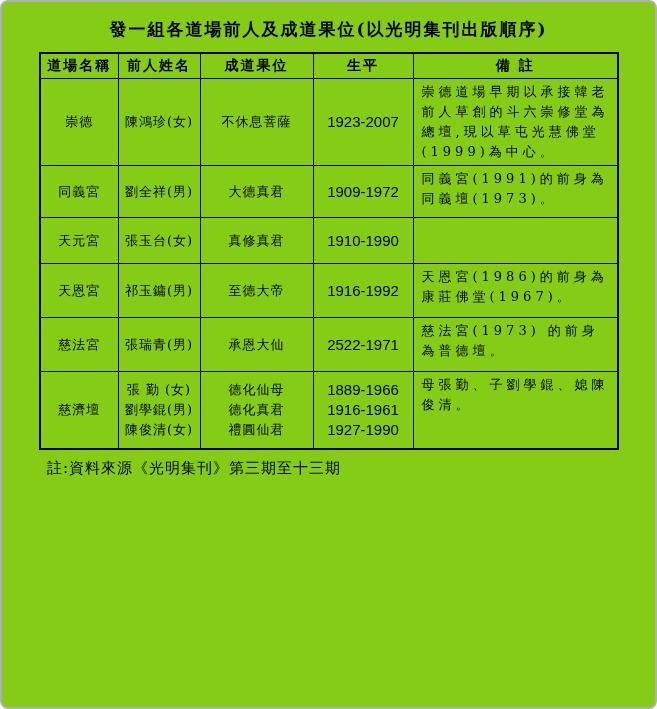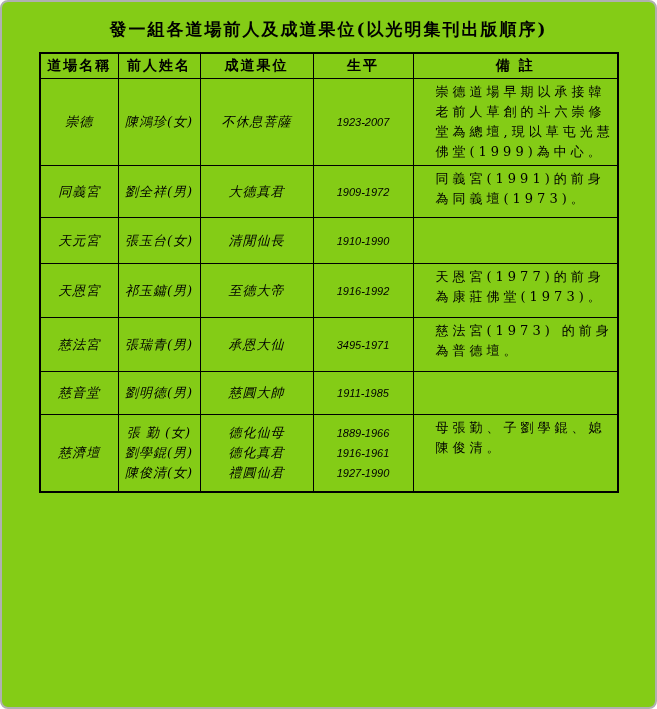--- a/index.html
+++ b/index.html
@@ -43,34 +43,33 @@
     font-weight:600;
     letter-spacing:2px;
     text-align:center;
     vertical-align:middle;
   }
   td.center{
     text-align:center;
     vertical-align:middle;
     font-size:13px;
     letter-spacing:1px;
-    font-style:italic;
   }
   td.lifespan{
     font-family:"Liberation Sans", sans-serif;
-    font-size:11px;
+    font-size:15px;
     letter-spacing:0;
   }
   td.note{
     vertical-align:top;
     text-align:left;
     font-size:13px;
     letter-spacing:4px;
     line-height:20px;
-    padding:3px 3px 3px 22px;
+    padding:3px 3px 3px 8px;
   }
   .cell-line{line-height:20px;}
   .resize-handle{
     position:absolute;
     right:-6px;
     bottom:-7px;
     width:9px;height:9px;
     border:1px solid #000;
     background:#fff;
   }
@@ -130,65 +129,52 @@
               <div class="cell-line">1909-1972</div>
             </td>
             <td class="note">同義宮(1991)的前身為同義壇(1973)。</td>
           </tr>
           <tr style="height: 46px;">
             <td class="center">天元宮</td>
             <td class="center">
               <div class="cell-line">張玉台(女)</div>
             </td>
             <td class="center">
-              <div class="cell-line">清閒仙長</div>
+              <div class="cell-line">真修真君</div>
             </td>
             <td class="center lifespan">
               <div class="cell-line">1910-1990</div>
             </td>
             <td class="note"></td>
           </tr>
           <tr style="height: 54px;">
             <td class="center">天恩宮</td>
             <td class="center">
               <div class="cell-line">祁玉鏞(男)</div>
             </td>
             <td class="center">
               <div class="cell-line">至德大帝</div>
             </td>
             <td class="center lifespan">
               <div class="cell-line">1916-1992</div>
             </td>
-            <td class="note">天恩宮(1977)的前身為康莊佛堂(1973)。</td>
+            <td class="note">天恩宮(1986)的前身為康莊佛堂(1967)。</td>
           </tr>
           <tr style="height: 54px;">
             <td class="center">慈法宮</td>
             <td class="center">
               <div class="cell-line">張瑞青(男)</div>
             </td>
             <td class="center">
               <div class="cell-line">承恩大仙</div>
             </td>
             <td class="center lifespan">
-              <div class="cell-line">3495-1971</div>
+              <div class="cell-line">2522-1971</div>
             </td>
             <td class="note">慈法宮(1973) 的前身為普德壇。</td>
-          </tr>
-          <tr style="height: 43px;">
-            <td class="center">慈音堂</td>
-            <td class="center">
-              <div class="cell-line">劉明德(男)</div>
-            </td>
-            <td class="center">
-              <div class="cell-line">慈圓大帥</div>
-            </td>
-            <td class="center lifespan">
-              <div class="cell-line">1911-1985</div>
-            </td>
-            <td class="note"></td>
           </tr>
           <tr style="height: 77px;">
             <td class="center">慈濟壇</td>
             <td class="center">
               <div class="cell-line">張 勤 (女)</div>
               <div class="cell-line">劉學錕(男)</div>
               <div class="cell-line">陳俊清(女)</div>
             </td>
             <td class="center">
               <div class="cell-line">德化仙母</div>
@@ -200,13 +186,14 @@
               <div class="cell-line">1916-1961</div>
               <div class="cell-line">1927-1990</div>
             </td>
             <td class="note">母張勤、子劉學錕、媳陳俊清。</td>
           </tr>
         </tbody>
     </table>
     <div class="resize-handle"></div>
   </div>
 
+  <div class="footnote">註:資料來源《光明集刊》第三期至十三期</div>
 </div>
 
 </body></html>

